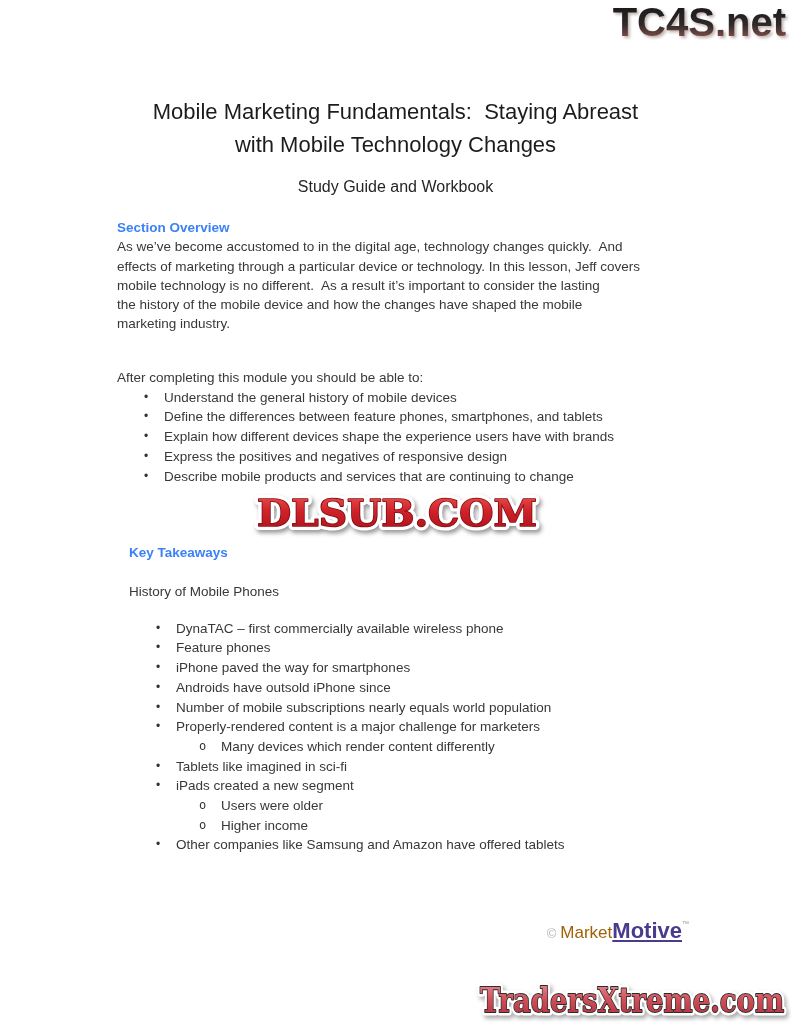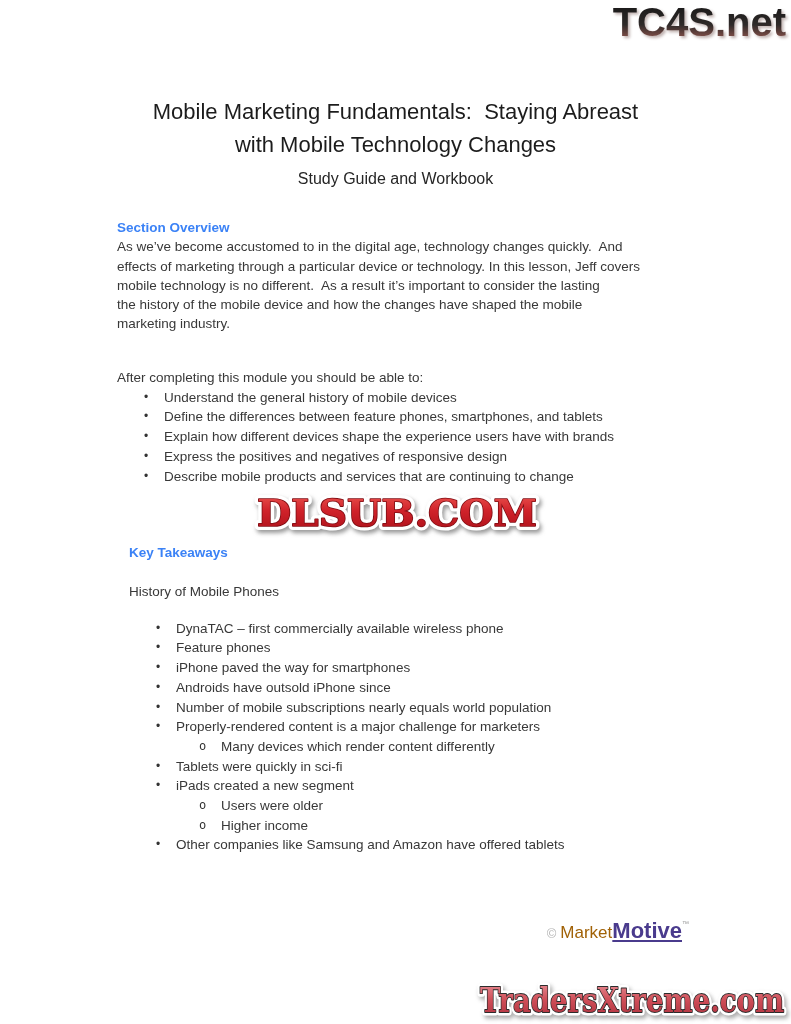--- a/index.html
+++ b/index.html
@@ -26,21 +26,21 @@
 
   
   .title-block {
     position: absolute; top: 95px; left: 0; width: 791px;
     text-align: center; color: #1c1c1c;
   }
   .title-line {
     font-size: 22px; line-height: 33px; white-space: pre;
     font-weight: 400;
   }
-  .subtitle { font-size: 16px; line-height: 20px; margin-top: 8px; color: #262626; }
+  .subtitle { font-size: 16px; line-height: 20px; margin-top: 16px; color: #262626; }
 
   
   .section { position: absolute; left: 117px; width: 580px; font-size: 13.5px; }
   .h { font-weight: bold; line-height: 19.3px; color: #3b82f6; }
   .line { line-height: 19.3px; white-space: pre; }
   #overview { top: 218px; }
   #objectives { top: 368px; }
   #takeaways { top: 543px; margin-left: 12px; }
   #objectives .line, #objectives .li, #takeaways .line, #takeaways .li { line-height: 19.7px; }
   .gap { height: 19.7px; }
@@ -159,21 +159,21 @@
     <div class="li">
       <span class="marker">•</span>
       <span class="t">Properly-rendered content is a major challenge for marketers</span>
     </div>
     <div class="li sub">
       <span class="marker">o</span>
       <span class="t">Many devices which render content differently</span>
     </div>
     <div class="li">
       <span class="marker">•</span>
-      <span class="t">Tablets were quickly in sci-fi</span>
+      <span class="t">Tablets like imagined in sci-fi</span>
     </div>
     <div class="li">
       <span class="marker">•</span>
       <span class="t">iPads created a new segment</span>
     </div>
     <div class="li sub">
       <span class="marker">o</span>
       <span class="t">Users were older</span>
     </div>
     <div class="li sub">

